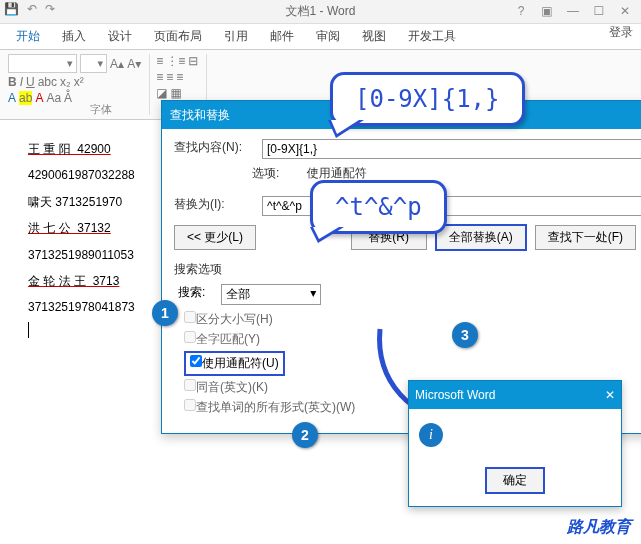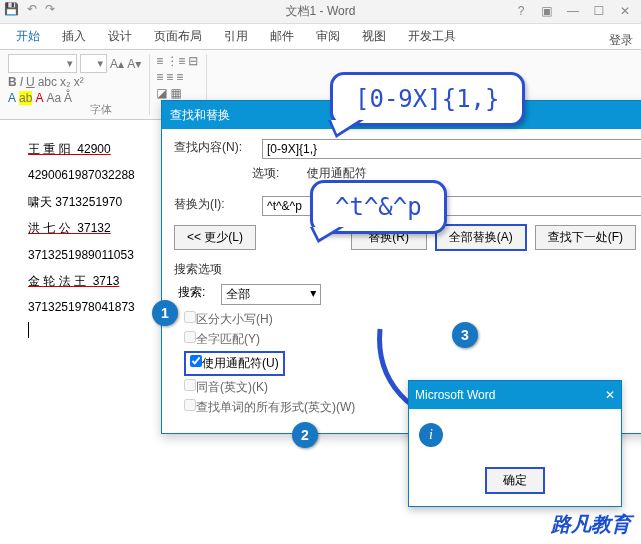--- a/index.html
+++ b/index.html
@@ -2,21 +2,21 @@
 <html><head>
 <meta charset="utf-8">
 <style>
 *{box-sizing:border-box;margin:0;padding:0;font-family:"Microsoft YaHei",SimSun,sans-serif;font-size:12px}
 body{background:#fff;width:641px;height:544px;position:relative;overflow:hidden}
 .titlebar{height:24px;background:#f3f3f3;display:flex;align-items:center;justify-content:center;border-bottom:1px solid #ddd;position:relative}
 .titlebar .title{color:#666}
 .titlebar .wc{position:absolute;right:4px;top:2px;display:flex;gap:2px}
 .titlebar .wc span{width:24px;height:18px;display:flex;align-items:center;justify-content:center;color:#888}
 .titlebar .sys{position:absolute;left:4px;top:2px;display:flex;gap:8px;color:#888}
-.ribbon-tabs{height:26px;display:flex;gap:6px;padding:0 8px;align-items:flex-end;border-bottom:1px solid #ccc}
+.ribbon-tabs{height:26px;display:flex;gap:6px;padding:0 8px;align-items:flex-start;border-bottom:1px solid #ccc}
 .ribbon-tabs .tab{padding:4px 8px;color:#444}
 .ribbon-tabs .tab.active{color:#1a6fb8}
 .ribbon-tabs .login{margin-left:auto;color:#555}
 .ribbon-body{height:70px;background:#fafafa;border-bottom:1px solid #ccc;display:flex;padding:4px 8px;gap:6px;color:#777;position:relative}
 .ribbon-body .grp{border-right:1px solid #ddd;padding-right:8px;display:flex;flex-direction:column;gap:2px;font-size:11px}
 .ribbon-body .row{display:flex;gap:3px;align-items:center}
 .ribbon-body .btn{border:1px solid #ccc;padding:1px 3px;background:#fff;font-size:11px}
 .ribbon-label{position:absolute;bottom:2px;left:90px;font-size:11px;color:#888}
 .doc{padding:16px 28px;color:#000;line-height:2.2}
 .doc .line{white-space:pre}
@@ -59,21 +59,21 @@
 .b2{left:292px;top:422px}
 .b3{left:452px;top:322px}
 
 .arrow{position:absolute;left:365px;top:324px;width:110px;height:110px;pointer-events:none}
 
 .msgbox{position:absolute;left:408px;top:380px;width:214px;border:1px solid #0a7dbb;background:#fff;box-shadow:0 3px 8px rgba(0,0,0,.25)}
 .msgbox .mtitle{background:#0a94d6;color:#fff;height:28px;display:flex;align-items:center;justify-content:space-between;padding:0 6px;font-size:11px}
 .msgbox .mbody{padding:14px 10px;display:flex;gap:10px;align-items:center}
 .iicon{width:24px;height:24px;border-radius:50%;background:#1777c2;color:#fff;display:flex;align-items:center;justify-content:center;font-family:Georgia,serif;font-style:italic;font-size:14px}
 .msgbox .mbtn{display:flex;justify-content:center;padding:6px 0 12px}
-.watermark{position:absolute;right:10px;bottom:6px;color:#1a4fd0;font-size:20px;font-style:italic;font-weight:bold}
+.watermark{position:absolute;right:10px;bottom:6px;color:#1a4fd0;font-size:16px;font-style:italic;font-weight:bold}
 </style>
 </head>
 <body>
 
 <div class="titlebar">
   <div class="sys">
     <span>💾</span>
     <span>↶</span>
     <span>↷</span>
   </div>

